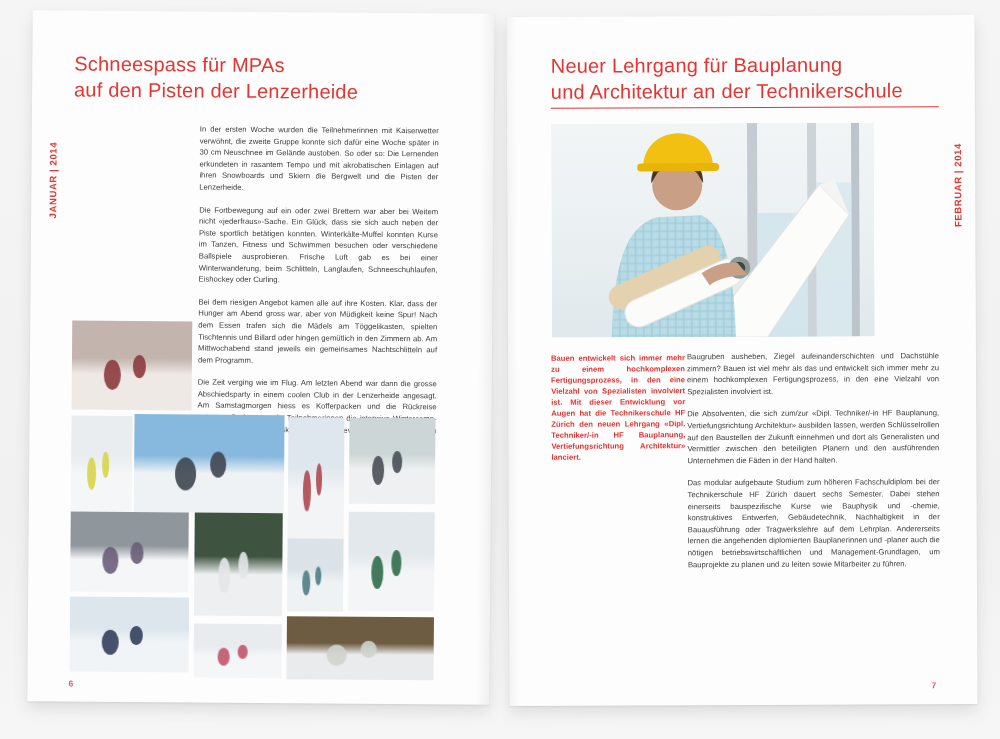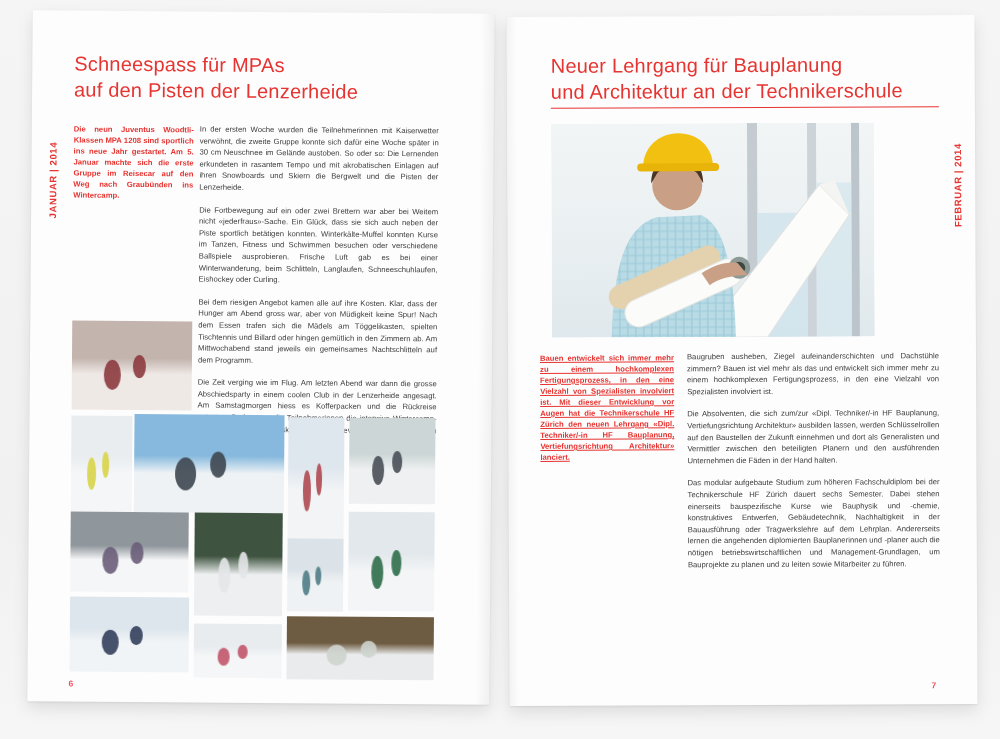--- a/index.html
+++ b/index.html
@@ -47,21 +47,20 @@
 <body>
 
 <div class="page page-left">
   <div class="date-vert" style="left:16px;top:208px;">JANUAR | 2014</div>
 
   <div class="title-block" style="left:42px;top:40px;">
     <div>Schneespass für MPAs</div>
     <div>auf den Pisten der Lenzerheide</div>
   </div>
 
-  <div class="lead" style="left:42px;top:113px;width:120px;">Die neun Juventus Woodtli-Klassen MPA 1208 sind sportlich ins neue Jahr gestartet. Am 5. Januar machte sich die erste Gruppe im Reisecar auf den Weg nach Graubünden ins Wintercamp.</div>
 
   <div class="body-col" style="left:168px;top:112px;width:239px;">
     <p>In der ersten Woche wurden die Teilnehmerinnen mit Kaiserwetter verwöhnt, die zweite Gruppe konnte sich dafür eine Woche später in 30 cm Neuschnee im Gelände austoben. So oder so: Die Lernenden erkundeten in rasantem Tempo und mit akrobatischen Einlagen auf ihren Snowboards und Skiern die Bergwelt und die Pisten der Lenzerheide.</p>
     <p>Die Fortbewegung auf ein oder zwei Brettern war aber bei Weitem nicht «jederfraus»-Sache. Ein Glück, dass sie sich auch neben der Piste sportlich betätigen konnten. Winterkälte-Muffel konnten Kurse im Tanzen, Fitness und Schwimmen besuchen oder verschiedene Ballspiele ausprobieren. Frische Luft gab es bei einer Winterwanderung, beim Schlitteln, Langlaufen, Schneeschuhlaufen, Eishockey oder Curling.</p>
     <p>Bei dem riesigen Angebot kamen alle auf ihre Kosten. Klar, dass der Hunger am Abend gross war, aber von Müdigkeit keine Spur! Nach dem Essen trafen sich die Mädels am Töggelikasten, spielten Tischtennis und Billard oder hingen gemütlich in den Zimmern ab. Am Mittwochabend stand jeweils ein gemeinsames Nachtschlitteln auf dem Programm.</p>
     <p>Die Zeit verging wie im Flug. Am letzten Abend war dann die grosse Abschiedsparty in einem coolen Club in der Lenzerheide angesagt. Am Samstagmorgen hiess es Kofferpacken und die Rückreise antreten. So konnten die Teilnehmerinnen die intensive Wintercamp-Woche noch in Ruhe ausklingen lassen, bevor sie sich wieder in den Schulalltag stürzten.</p>
   </div>
 
   <div id="photo-collage">
       <div class="photo" style="left: 42px; top: 310px; width: 120px; height: 89px; background: linear-gradient(rgb(195, 180, 174) 0%, rgb(195, 180, 174) 42%, rgb(239, 233, 230) 60%, rgb(239, 233, 230) 100%);">
@@ -156,21 +155,21 @@
       <g transform="rotate(-24 120 165)">
         <rect x="58" y="140" width="120" height="24" rx="12" fill="#e4d2ae"></rect>
         <rect x="66" y="160" width="126" height="28" rx="14" fill="#fbfbfa" stroke="#e4e4e0"></rect>
         <circle cx="190" cy="174" r="11" fill="#8e9a96"></circle>
         <circle cx="190" cy="174" r="6" fill="#3c4742"></circle>
       </g>
       <path d="M150 150 C162 142 176 138 186 140 L196 152 C180 152 166 156 158 162 Z" fill="#c9a086"></path>
     </svg>
   </div>
 
-  <div class="lead" style="left:32px;top:336px;width:134px;text-decoration:underline;">Bauen entwickelt sich immer mehr zu einem hochkomplexen Fertigungsprozess, in den eine Vielzahl von Spezialisten involviert ist. Mit dieser Entwicklung vor Augen hat die Technikerschule HF Zürich den neuen Lehrgang «Dipl. Techniker/-in HF Bauplanung, Vertiefungsrichtung Architektur» lanciert.</div>
+  <div class="lead" style="left:43px;top:336px;width:134px;">Bauen entwickelt sich immer mehr zu einem hochkomplexen Fertigungsprozess, in den eine Vielzahl von Spezialisten involviert ist. Mit dieser Entwicklung vor Augen hat die Technikerschule HF Zürich den neuen Lehrgang «Dipl. Techniker/-in HF Bauplanung, Vertiefungsrichtung Architektur» lanciert.</div>
 
   <div class="body-col" style="left:179px;top:335px;width:252px;">
     <p>Baugruben ausheben, Ziegel aufeinanderschichten und Dachstühle zimmern? Bauen ist viel mehr als das und entwickelt sich immer mehr zu einem hochkomplexen Fertigungsprozess, in den eine Vielzahl von Spezialisten involviert ist.</p>
     <p>Die Absolventen, die sich zum/zur «Dipl. Techniker/-in HF Bauplanung, Vertiefungsrichtung Architektur» ausbilden lassen, werden Schlüsselrollen auf den Baustellen der Zukunft einnehmen und dort als Generalisten und Vermittler zwischen den beteiligten Planern und den ausführenden Unternehmen die Fäden in der Hand halten.</p>
     <p>Das modular aufgebaute Studium zum höheren Fachschuldiplom bei der Technikerschule HF Zürich dauert sechs Semester. Dabei stehen einerseits bauspezifische Kurse wie Bauphysik und -chemie, konstruktives Entwerfen, Gebäudetechnik, Nachhaltigkeit in der Bauausführung oder Tragwerkslehre auf dem Lehrplan. Andererseits lernen die angehenden diplomierten Bauplanerinnen und -planer auch die nötigen betriebswirtschaftlichen und Management-Grundlagen, um Bauprojekte zu planen und zu leiten sowie Mitarbeiter zu führen.</p>
   </div>
 
   <div class="folio" style="left:422px;top:665px;">7</div>
 </div>
 

